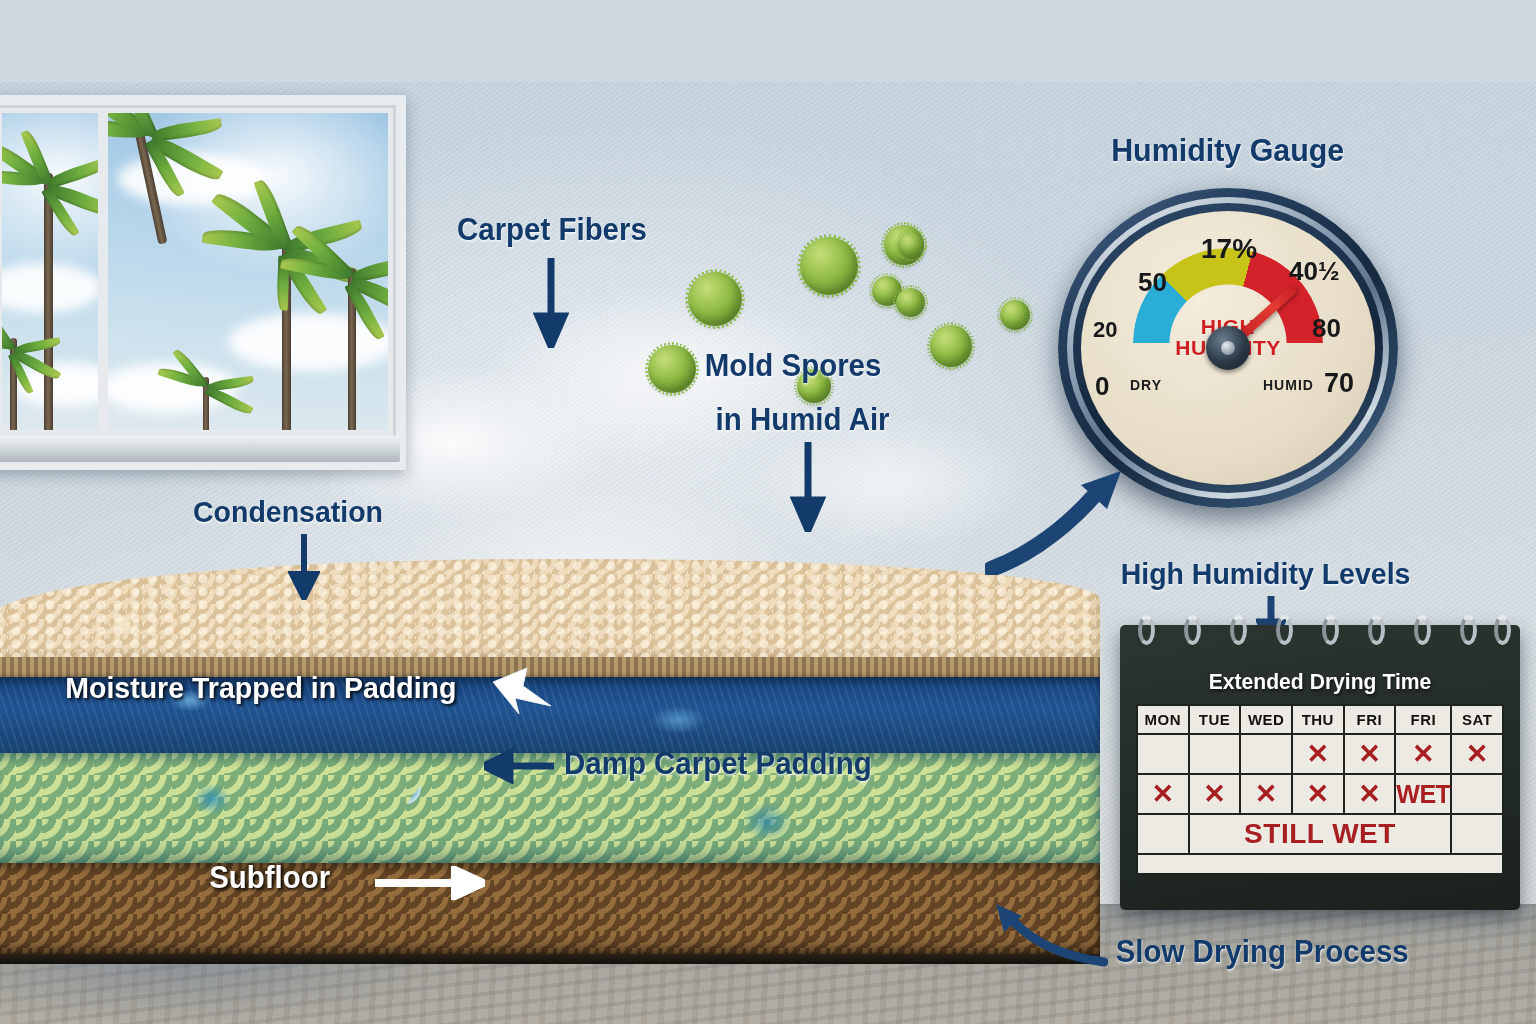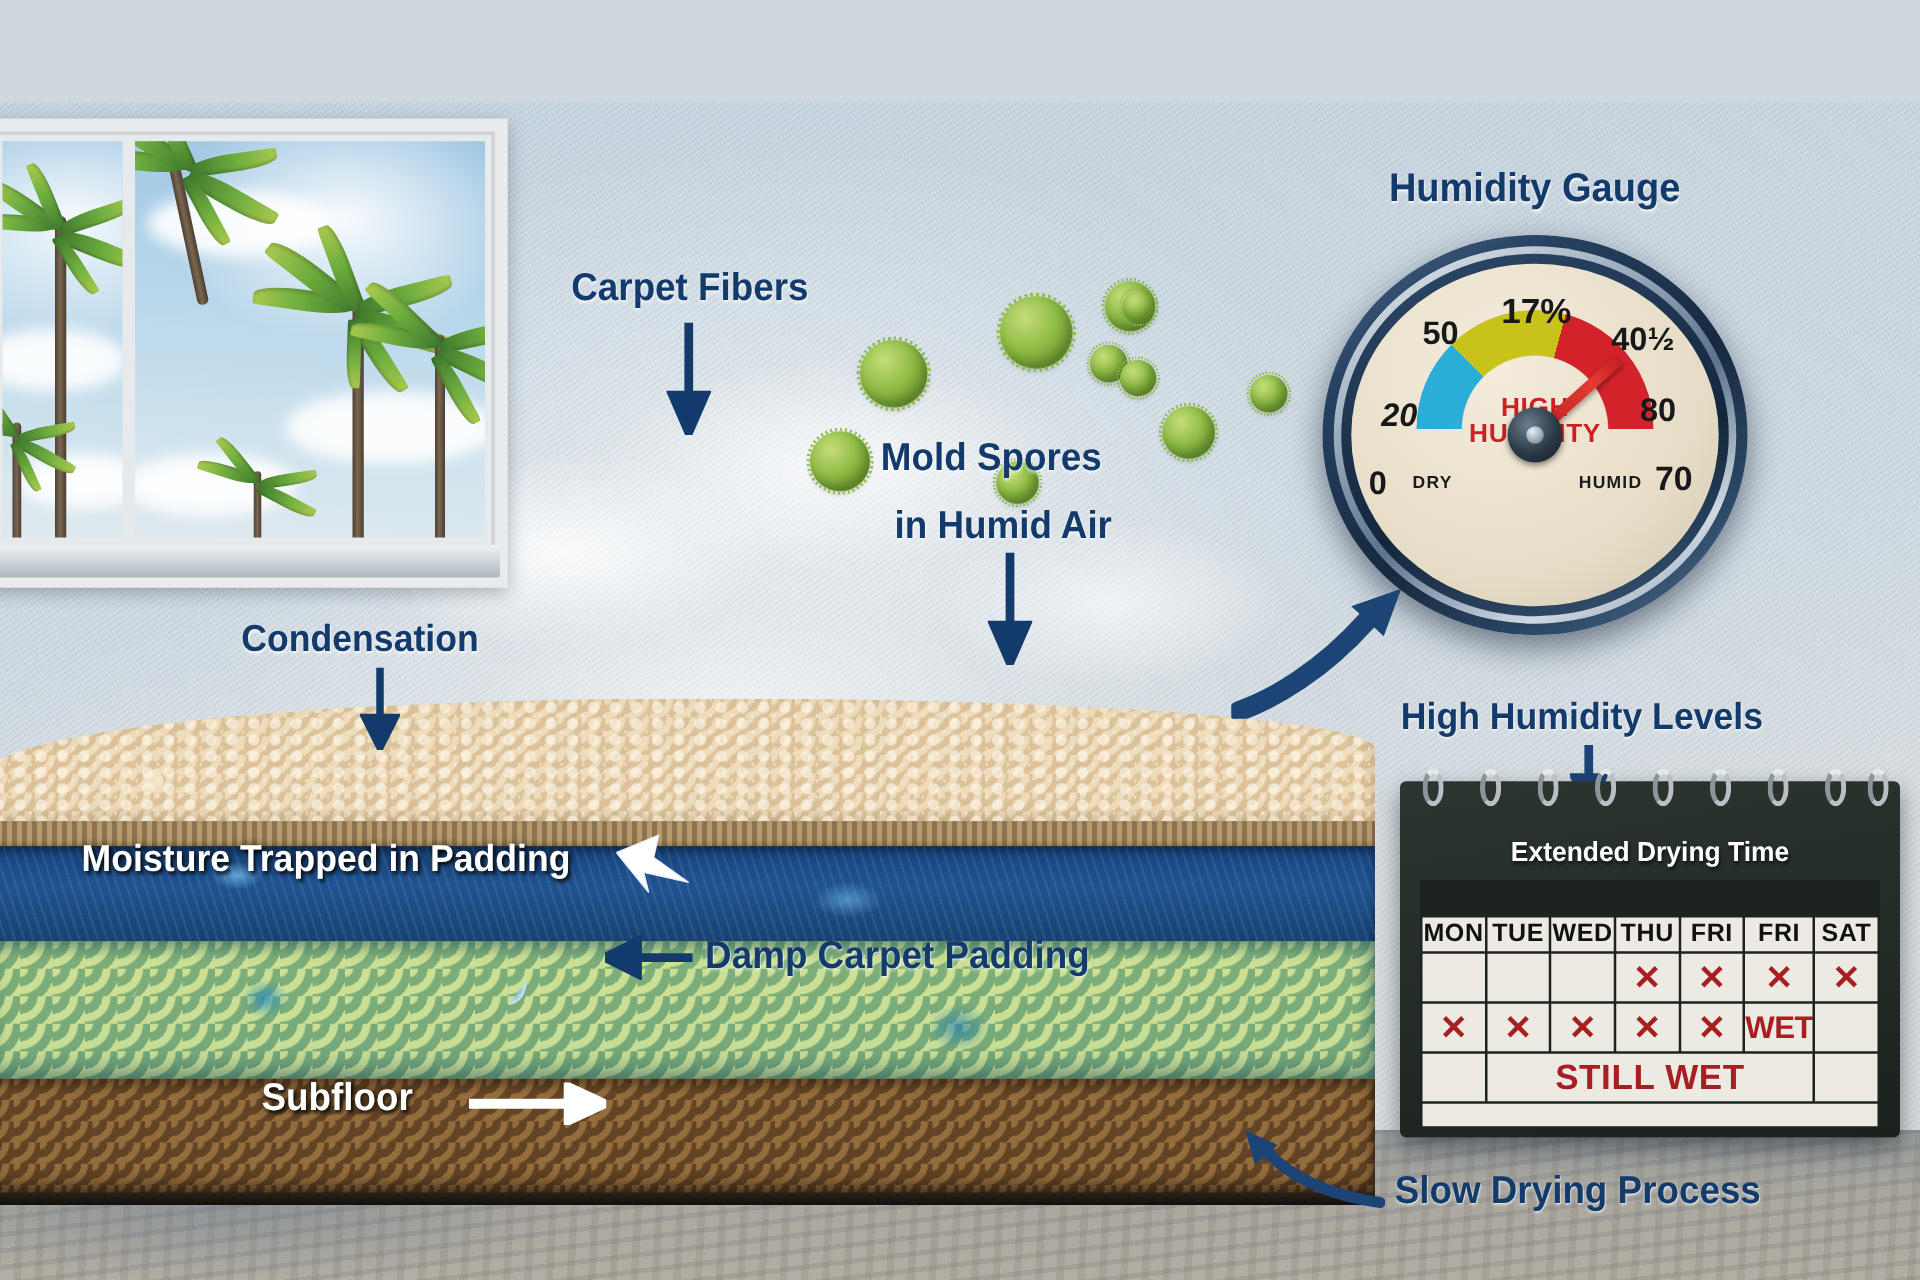--- a/index.html
+++ b/index.html
@@ -297,21 +297,21 @@
   }
   .cal-grid{
     display:grid; grid-template-columns:repeat(7,1fr);
     background:#1d231f; gap:2px; border:2px solid #1d231f;
   }
   .cal-cell{
     background:#eceae3; height:38px;
     display:flex; align-items:center; justify-content:center;
     font-weight:bold; font-size:17px; color:#111;
   }
-  .cal-cell.hdr{ height:27px; font-size:20px; letter-spacing:.5px;margin-top:28px; }
+  .cal-cell.hdr{ height:27px; font-size:15px; letter-spacing:.5px; }
   .cal-cell.x{ color:#a81f22; font-size:27px; }
   .cal-cell.wet{ color:#a81f22; font-size:25px; letter-spacing:-.5px; }
   .cal-cell.still{ grid-column:span 5; color:#a81f22; font-size:28px; letter-spacing:.5px; }
   .cal-cell.blank{ }
   .cal-cell.padwide{ grid-column:span 7; height:18px; }
 
   
   .curvearrow{ position:absolute; pointer-events:none; }
 </style>
 </head>
@@ -492,22 +492,22 @@
   <div class="gauge">
     <div class="chrome"></div>
     <div class="bezel2"></div>
     <div class="face">
       <div class="arcwrap" style="left:50%;top:48%;">
         <div class="arc"></div>
       </div>
 
       <div class="gticks">
         <div class="gtick" style="left:14px;  top:160px; font-size:26px;">0</div>
-        <div class="gtick" style="left:24px;  top:106px; font-size:26px;font-style:italic;">20</div>
-        <div class="gtick" style="left:57px;  top:40px;  font-size:26px;">50</div>
+        <div class="gtick" style="left:12px;  top:106px; font-size:22px;">20</div>
+        <div class="gtick" style="left:57px;  top:56px;  font-size:26px;">50</div>
         <div class="gtick" style="left:120px; top:22px;  font-size:28px;">17%</div>
         <div class="gtick" style="left:208px; top:45px;  font-size:26px;">40½</div>
         <div class="gtick" style="left:231px; top:102px; font-size:26px;">80</div>
         <div class="gtick" style="left:243px; top:157px; font-size:27px;">70</div>
       </div>
 
       <div class="gdrylabel" style="left:49px;  top:166px;">DRY</div>
       <div class="ghumidlabel" style="left:182px; top:166px;">HUMID</div>
 
       <div class="ghigh">

